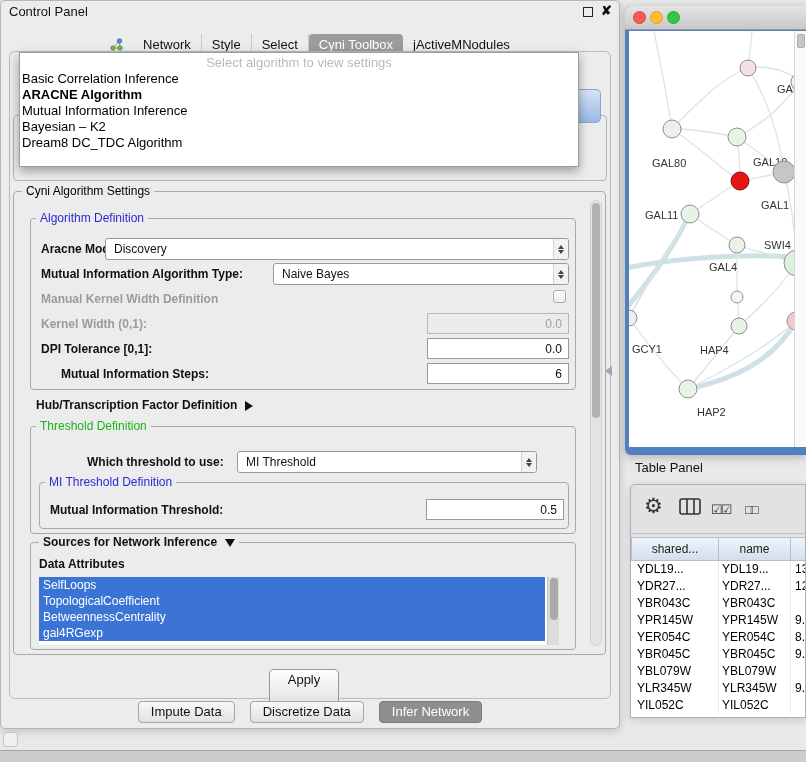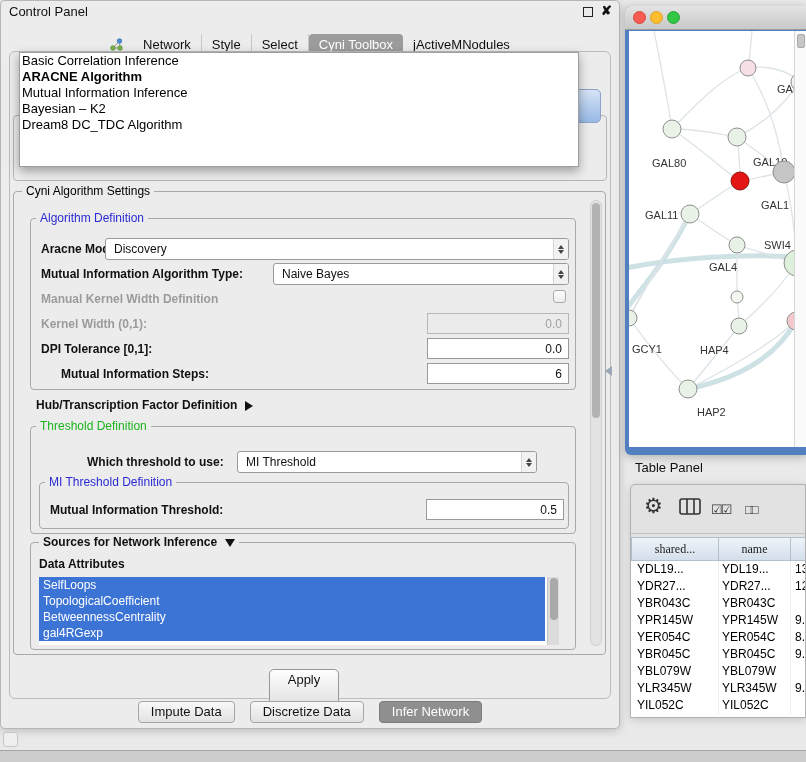--- a/index.html
+++ b/index.html
@@ -94,21 +94,21 @@
 
   
   .tp-title { position:absolute; left:635px; top:460px; font-size:13px; color:#111; }
   .tp { position:absolute; left:630px; top:484px; width:176px; height:234px; background:#e2e2e2; border:1px solid #b1b1b1; border-radius:5px 0 0 0; overflow:hidden; box-shadow:0 2px 8px rgba(0,0,0,.15); }
   .tp-toolbar { position:absolute; left:0; top:0; right:0; height:49px; border-bottom:1px solid #c2c2c2; }
   .tb-btn { position:absolute; color:#333; cursor:pointer; line-height:1; }
   .gear-btn { left:13px; top:10px; font-size:21px; }
   .cols-btn { left:48px; top:13px; }
   .checks-btn { left:80px; top:18px; font-size:13px; letter-spacing:-2px; }
   .boxes-btn  { left:114px; top:18px; font-size:13px; letter-spacing:-2px; }
-  .tp-header { position:absolute; left:0; top:52px; right:0; height:24px; display:flex;font-family:Liberation Serif, serif; }
+  .tp-header { position:absolute; left:0; top:52px; right:0; height:24px; display:flex; }
   .th { height:100%; background:linear-gradient(#eef3f9,#d4dfec); border:1px solid #b4bfcc; border-left:none; font-size:12px; color:#222; display:flex; align-items:center; justify-content:center; overflow:hidden; white-space:nowrap; cursor:pointer; }
   .th:first-child { border-left:1px solid #b4bfcc; }
   .c1 { width:88px; flex:none; } .c2 { width:72px; flex:none; } .c3 { width:60px; flex:none; }
   .tp-body { position:absolute; left:0; top:76px; right:0; bottom:0; background:#fff; overflow:hidden; }
   .tr { display:flex; height:17px; line-height:17px; cursor:pointer; }
   .td { font-size:12px; color:#000; overflow:hidden; white-space:nowrap; border-right:1px solid #ececec; }
   .td.c1 { padding-left:6px; } .td.c2 { padding-left:3px; } .td.c3 { padding-left:4px; }
 
   
   .bottom-bar { position:absolute; left:0; top:750px; width:806px; height:12px; background:#cdcdcd; border-top:1px solid #a5a5a5; }
@@ -150,20 +150,21 @@
           <span>jActiveMNodules</span>
         </div>
       </div>
 
     <div class="cp-frame"></div>
 
     <div class="stepper-frag"></div>
     <div class="frag-group"></div>
 
     <div class="popup">
+      <div class="popup-placeholder">Select algorithm to view settings</div>
       <div>
           <div class="popup-item">Basic Correlation Inference</div>
           <div class="popup-item selected">ARACNE Algorithm</div>
           <div class="popup-item">Mutual Information Inference</div>
           <div class="popup-item">Bayesian – K2</div>
           <div class="popup-item">Dream8 DC_TDC Algorithm</div>
         </div>
     </div>
 
     <div class="grp" style="left:12px; top:190px; width:593px; height:464px; background:#ececec;">

